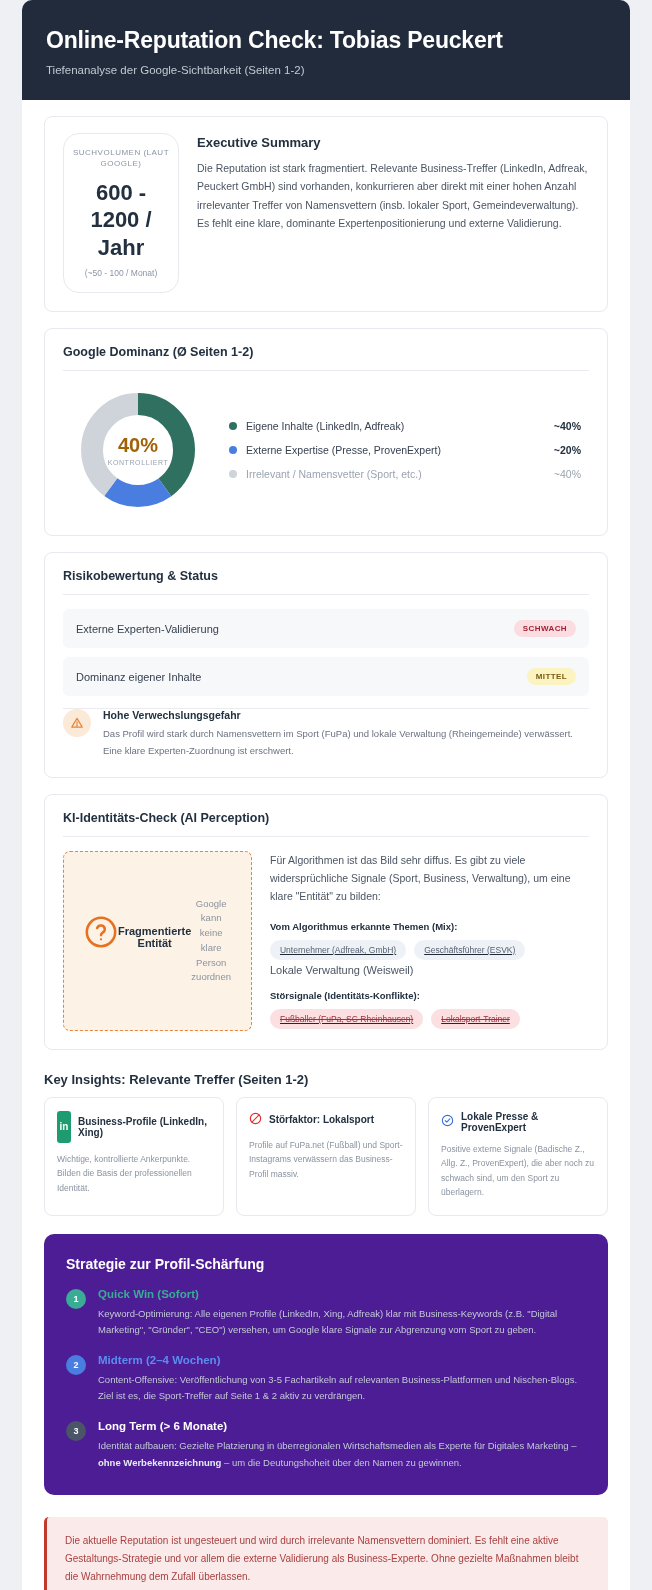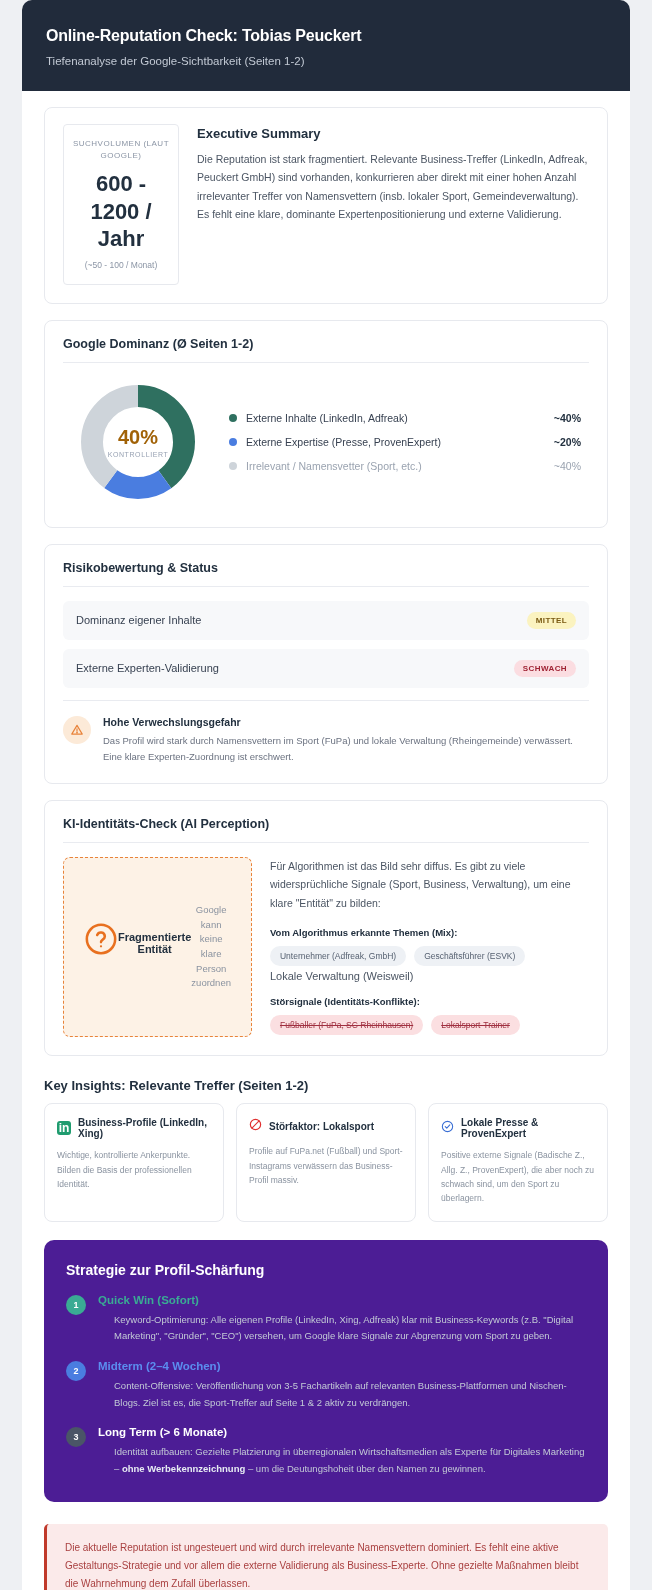--- a/index.html
+++ b/index.html
@@ -25,21 +25,21 @@
   }
 
   
   .hdr {
     background: #1f2937;
     background: #212b3b;
     padding: 26px 24px 24px 24px;
   }
   .hdr h1 {
     color: #ffffff;
-    font-size: 16px;
+    font-size: 23px;
     font-weight: bold;
     letter-spacing: -0.2px;
     line-height: 1.25;
   }
   .hdr p {
     color: #c2c9d4;
     font-size: 11.5px;
     margin-top: 9px;
   }
 
@@ -62,21 +62,21 @@
 
   
   .exec {
     display: flex;
     gap: 18px;
     align-items: flex-start;
   }
   .kpi {
     flex: 0 0 116px;
     border: 1px solid #e7e9ee;
-    border-radius: 4px;
+    border-radius: 16px;
     background: #ffffff;
     padding: 13px 8px 14px 8px;
     text-align: center;
   }
   .kpi-label {
     font-size: 8px;
     color: #8b95a5;
     letter-spacing: 0.5px;
     line-height: 1.45;
     text-transform: uppercase;
@@ -157,21 +157,20 @@
     border-radius: 9px;
     padding: 4px 9px;
   }
   .badge.mittel { background: #fbf3c0; color: #7a5a12; }
   .badge.schwach { background: #fbdde1; color: #9f2233; }
 
   .risk-note {
     display: flex; gap: 12px; align-items: flex-start;
     border-top: 1px solid #e9ebf0;
     margin-top: 12px;
-    padding-top: 15px;
   }
   .warn-ico {
     flex: 0 0 28px; height: 28px; border-radius: 50%;
     background: #fcead8;
     display: flex; align-items: center; justify-content: center;
   }
   .risk-note h4 { font-size: 10.5px; font-weight: bold; color: #22303f; margin-bottom: 5px; }
   .risk-note p { font-size: 9.5px; line-height: 1.7; color: #6b7280; }
 
   
@@ -185,21 +184,21 @@
     display: flex; flex-direction: row;
     align-items: center; justify-content: center;
     text-align: center;
   }
   .q-ico { margin-bottom: 13px; }
   .ai-box h4 { font-size: 11px; font-weight: bold; color: #22303f; margin-bottom: 8px; }
   .ai-box p { font-size: 9.5px; line-height: 1.55; color: #8a93a0; }
   .ai-body { flex: 1; }
   .ai-body > p.lead { font-size: 10.5px; line-height: 1.75; color: #4b5563; margin-bottom: 15px; }
   .sub-label { font-size: 9.5px; font-weight: bold; color: #22303f; margin-bottom: 8px; }
-  .chips { display: flex; flex-wrap: wrap; gap: 8px; margin-bottom: 2px; }
+  .chips { display: flex; flex-wrap: wrap; gap: 8px; margin-bottom: 2px; text-decoration: underline; }
   .chip {
     font-size: 8.5px; color: #566171;
     background: #eef1f5;
     border-radius: 10px;
     padding: 5px 10px;
   }
   .plain-theme { font-size: 11px; color: #4b5563; margin: 4px 0 14px 0; }
   .chip.bad {
     background: #fbdfe1; color: #a03040;
     text-decoration: line-through;
@@ -218,23 +217,23 @@
     flex: 1;
     border: 1px solid #e7e9ee;
     border-radius: 8px;
     background: #fff;
     padding: 13px 12px 15px 12px;
   }
   .ki-card-head { display: flex; align-items: center; gap: 7px; margin-bottom: 9px; }
   .ki-card-head span.t { font-size: 10px; font-weight: bold; color: #22303f; }
   .ki-card p { font-size: 8.5px; line-height: 1.7; color: #8a93a0; }
   .li-ico {
-    width: 14px; height: 14px; border-radius: 3px;
+    width: 14px; height: 32px; border-radius: 3px;
     background: #1f9c6f;
-    color: #fff; font-size: 12px; font-weight: bold;
+    color: #fff; font-size: 10px; font-weight: bold;
     display: flex; align-items: center; justify-content: center;
     flex: 0 0 14px;
   }
 
   
   .strategy {
     margin: 18px 22px 0 22px;
     background: #4c1d95;
     border-radius: 10px;
     padding: 22px 22px 24px 22px;
@@ -243,21 +242,21 @@
   .step { display: flex; gap: 12px; margin-bottom: 15px; }
   .step:last-child { margin-bottom: 0; }
   .step-num {
     flex: 0 0 20px; width: 20px; height: 20px; border-radius: 50%;
     display: flex; align-items: center; justify-content: center;
     font-size: 9px; font-weight: bold; color: #ffffff;
     margin-top: 1px;
   }
   .step-body { flex: 1; }
   .step-title { font-size: 11.5px; font-weight: bold; margin-bottom: 6px; }
-  .step-text { font-size: 9.5px; line-height: 1.75; color: #c3cad6; margin-left: 16px; }
+  .step-text { font-size: 9.5px; line-height: 1.75; color: #c3cad6; }
   .step-text b { color: #e7ecf3; }
 
   
   .alert {
     margin: 22px 22px 0 22px;
     background: #fbeaea;
     border-left: 3px solid #c0392b;
     border-radius: 5px;
     padding: 15px 18px 17px 18px;
   }
@@ -301,47 +300,47 @@
             </svg>
             <div class="donut-center">
               <div class="donut-pct">40%</div>
               <div class="donut-cap">KONTROLLIERT</div>
             </div>
           </div>
         </div>
         <div class="legend">
           <div class="legend-row">
             <span class="dot" id="dot0" style="background: rgb(47, 112, 96);"></span>
-            <span class="legend-label">Externe Inhalte (LinkedIn, Adfreak)</span>
+            <span class="legend-label">Eigene Inhalte (LinkedIn, Adfreak)</span>
             <span class="legend-val">~40%</span>
           </div>
           <div class="legend-row">
             <span class="dot" id="dot1" style="background: rgb(74, 125, 224);"></span>
             <span class="legend-label">Externe Expertise (Presse, ProvenExpert)</span>
             <span class="legend-val">~20%</span>
           </div>
           <div class="legend-row">
             <span class="dot" id="dot2" style="background: rgb(206, 212, 218);"></span>
             <span class="legend-label muted">Irrelevant / Namensvetter (Sport, etc.)</span>
             <span class="legend-val muted">~40%</span>
           </div>
         </div>
       </div>
     </div>
 
     <div class="card">
       <div class="card-title">Risikobewertung &amp; Status</div>
 
       <div class="risk-row">
+        <span class="risk-label">Externe Experten-Validierung</span>
+        <span class="badge schwach">SCHWACH</span>
+      </div>
+      <div class="risk-row">
         <span class="risk-label">Dominanz eigener Inhalte</span>
         <span class="badge mittel">MITTEL</span>
-      </div>
-      <div class="risk-row">
-        <span class="risk-label">Externe Experten-Validierung</span>
-        <span class="badge schwach">SCHWACH</span>
       </div>
 
       <div class="risk-note">
         <div class="warn-ico">
           <svg width="14" height="14" viewBox="0 0 24 24" fill="none" stroke="#e8833a" stroke-width="2" stroke-linecap="round" stroke-linejoin="round">
             <path d="M12 4 L21 19 L3 19 Z"></path>
             <line x1="12" y1="10" x2="12" y2="14"></line>
             <circle cx="12" cy="16.6" r="0.6" fill="#e8833a"></circle>
           </svg>
         </div>

